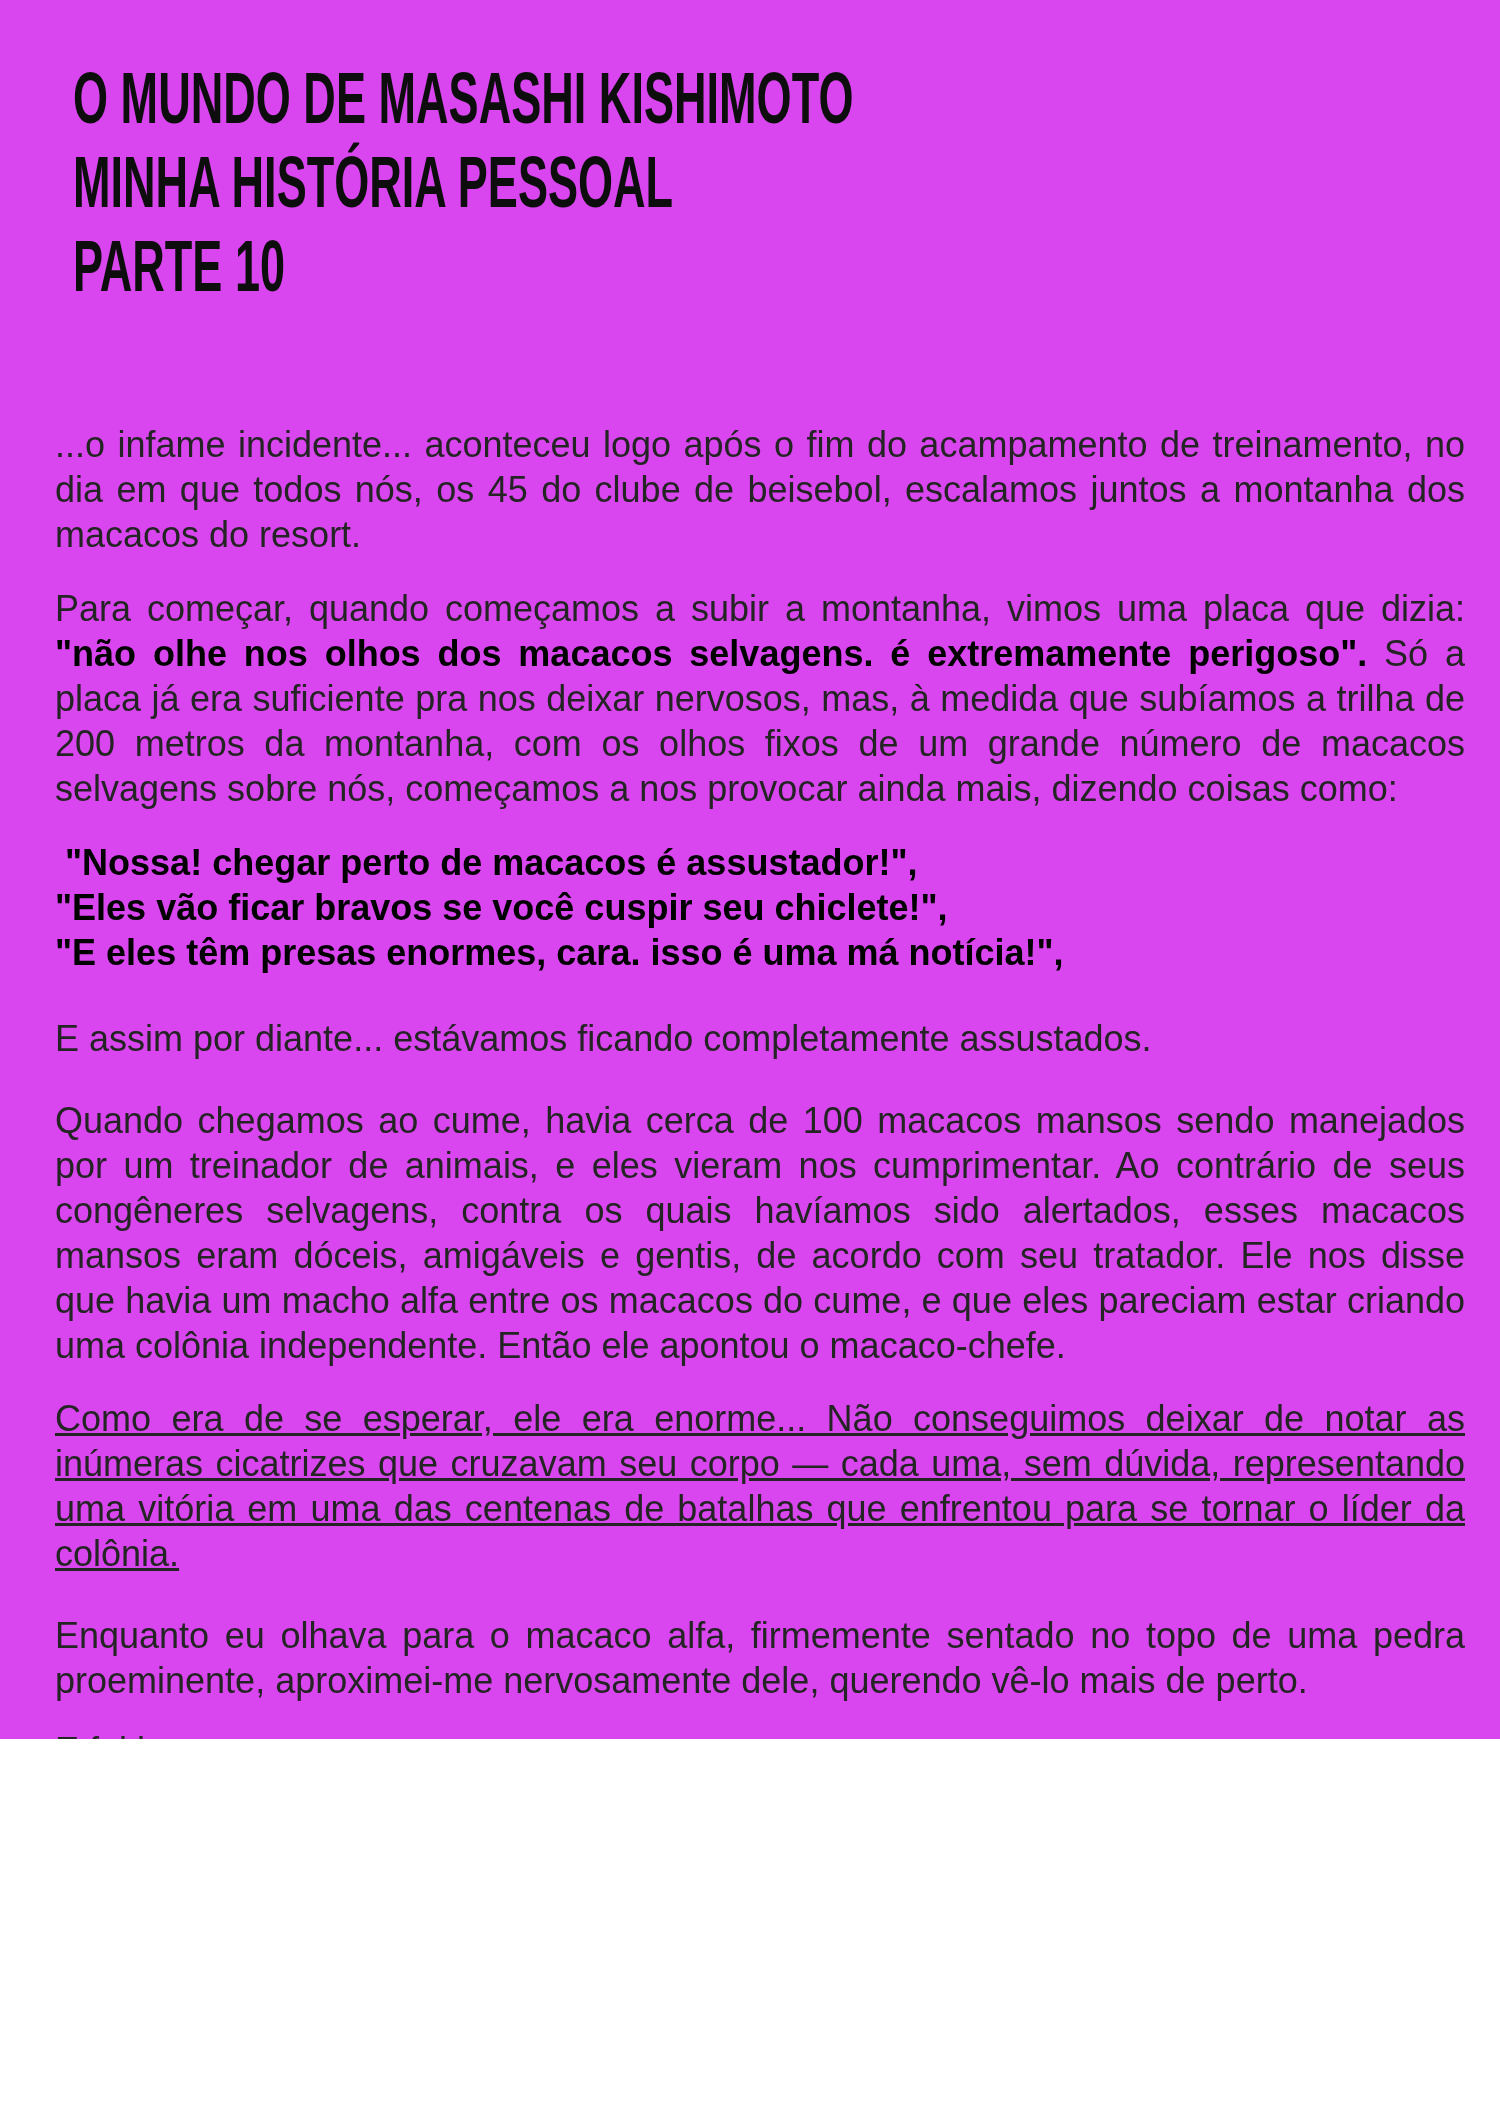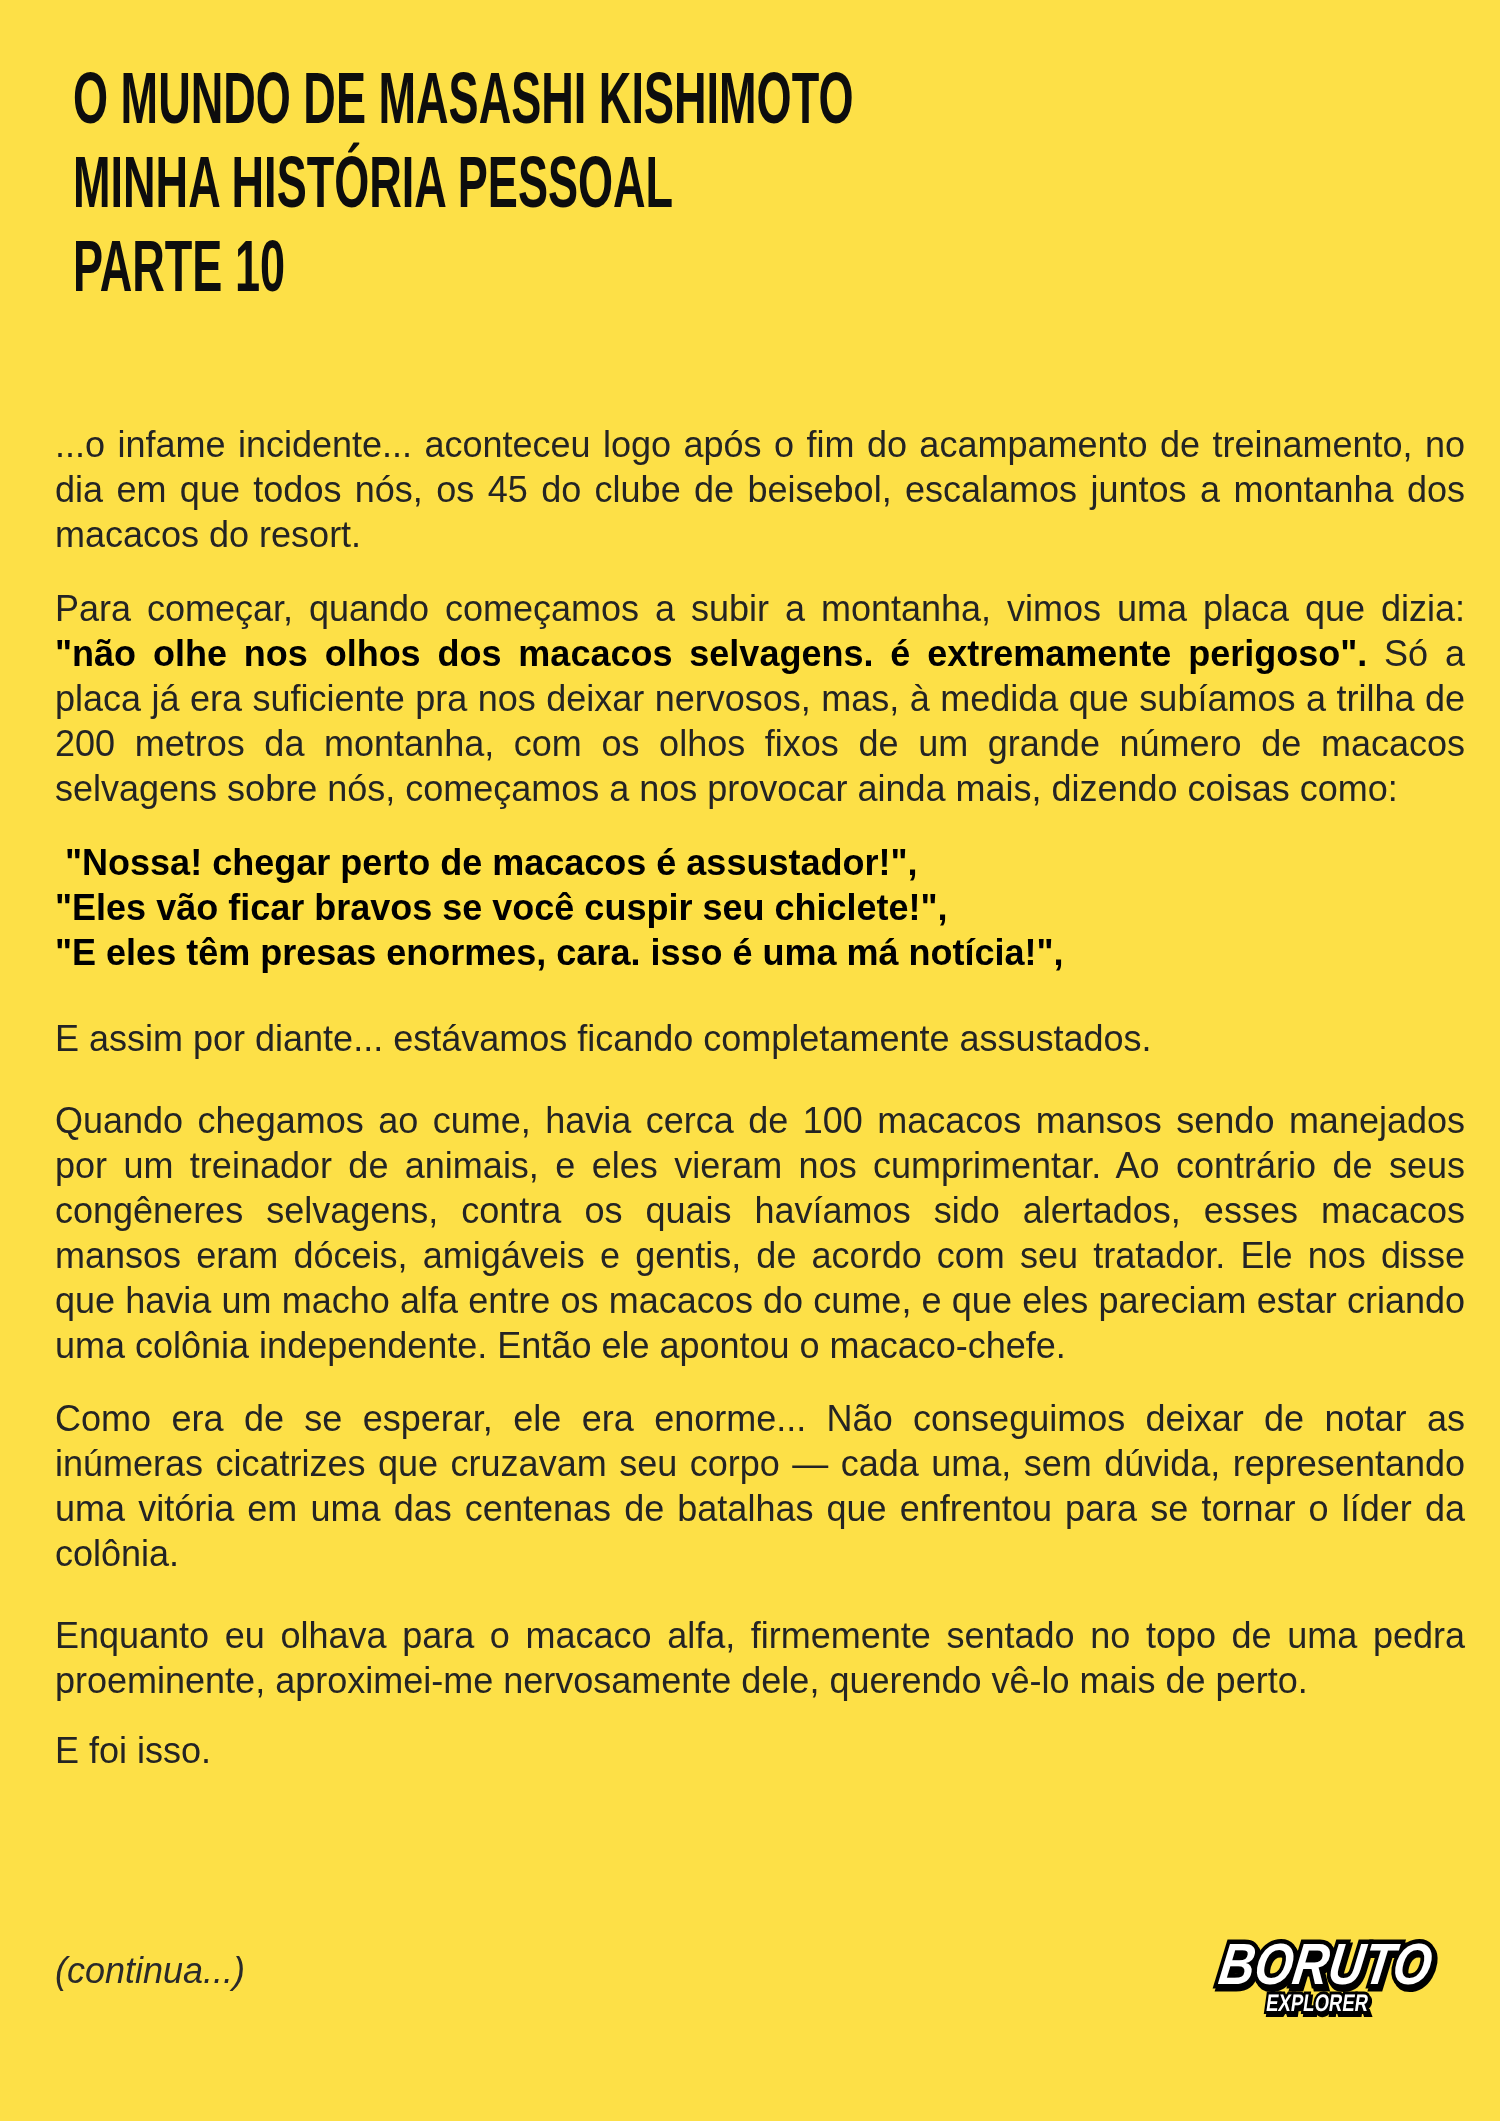--- a/index.html
+++ b/index.html
@@ -3,22 +3,22 @@
 <meta charset="utf-8">
 <style>
   html, body {
     margin: 0;
     padding: 0;
     background: #ffffff;
   }
   .page {
     position: relative;
     width: 1500px;
-    height: 2121px;
-    background: #fde047;
+    height: 1739px;
+    background: #d946ef;
     overflow: hidden;
     font-family: "Liberation Sans", "DejaVu Sans", sans-serif;
     color: #242424;
     box-sizing: border-box;
     padding: 0 35px 0 55px;
   }
   .title {
     margin: 56px 0 0 18px;
     width: 1300px;
     transform: scaleX(0.626);
@@ -46,21 +46,21 @@
   .quotes {
     margin: 0 0 41px 0;
     font-size: 36px;
     line-height: 45px;
     font-weight: 700;
     color: #000000;
   }
   .quote-line { white-space: pre-wrap; }
   .para-onward   { margin-bottom: 37px; }
   .para-summit   { margin-bottom: 28px; }
-  .para-scars    { margin-bottom: 37px; }
+  .para-scars    { margin-bottom: 37px; text-decoration: underline; }
   .para-approach { margin-bottom: 25px; }
   .para-that     { margin-bottom: 32px; }
   .para-moment   { margin-bottom: 0; }
   .continuation {
     position: absolute;
     left: 55px;
     top: 1948px;
     font-size: 36px;
     line-height: 45px;
     font-style: italic;

